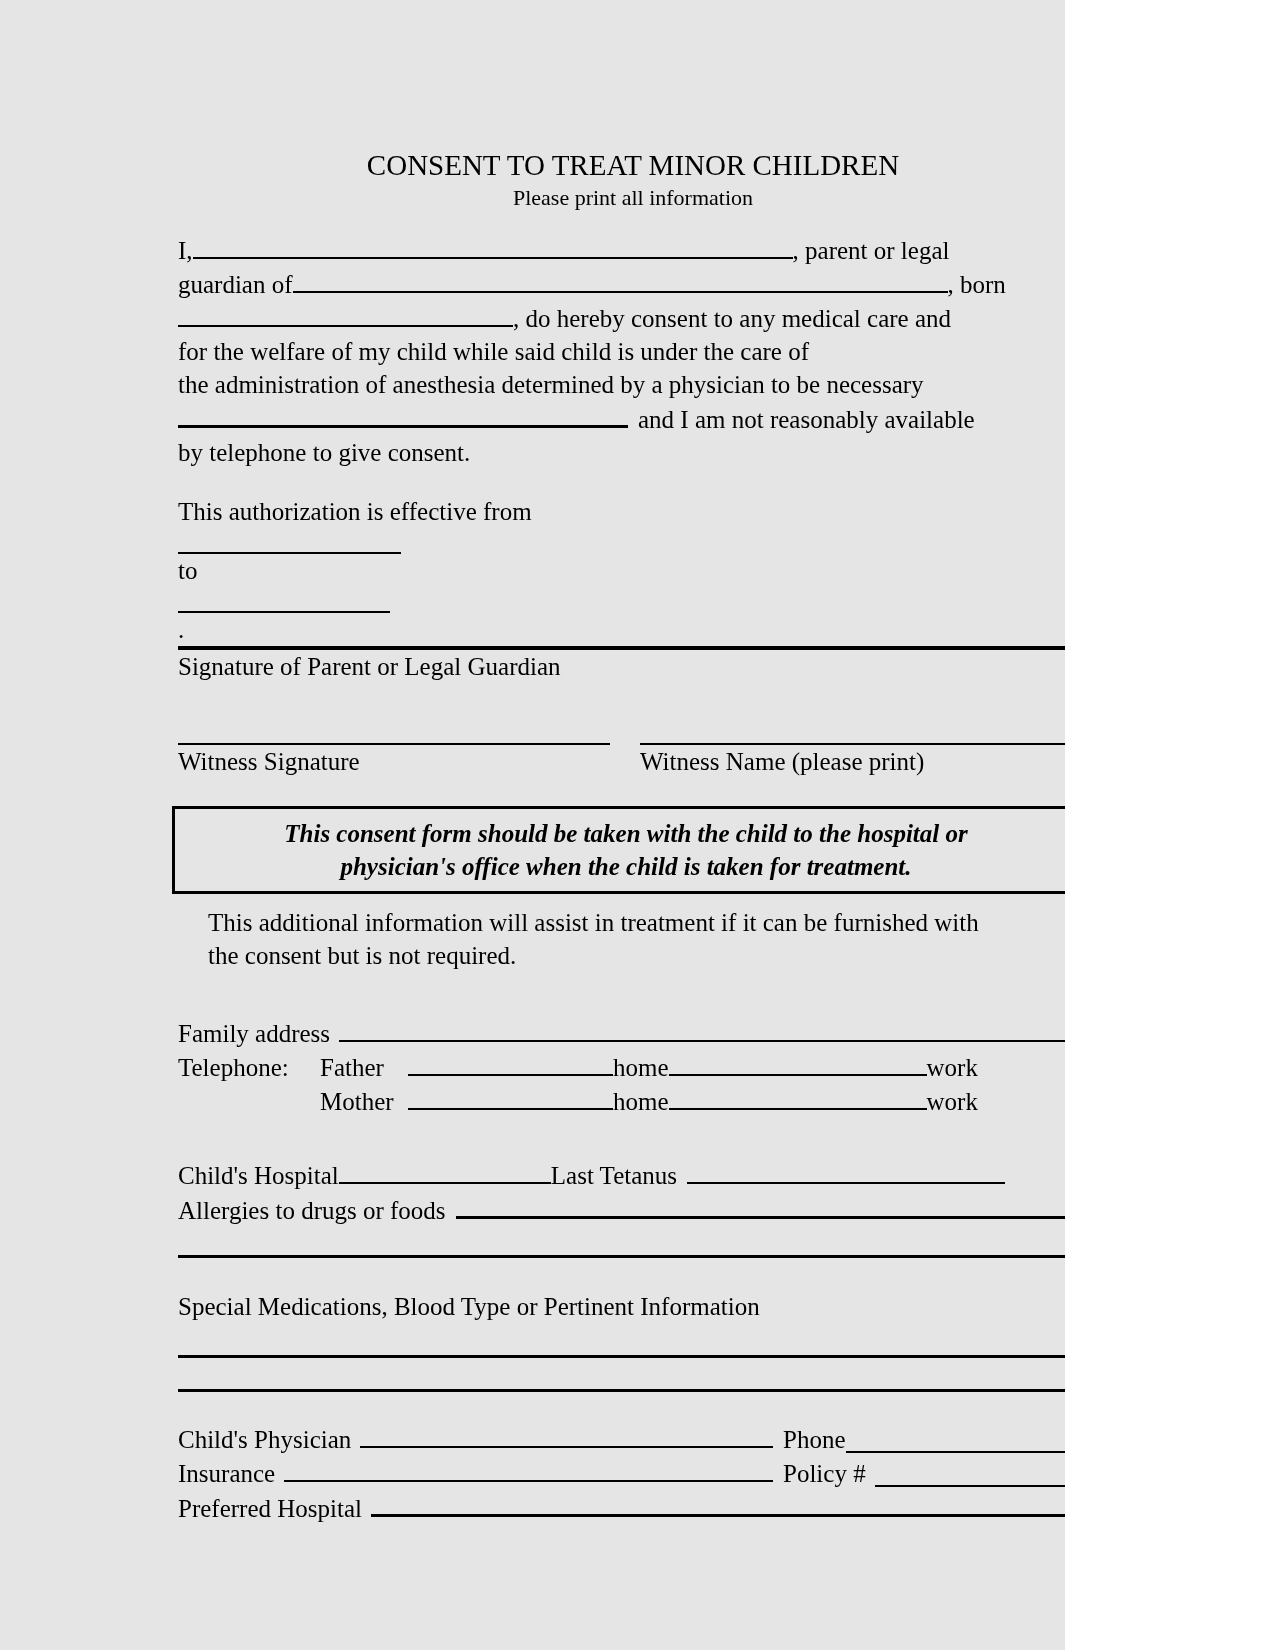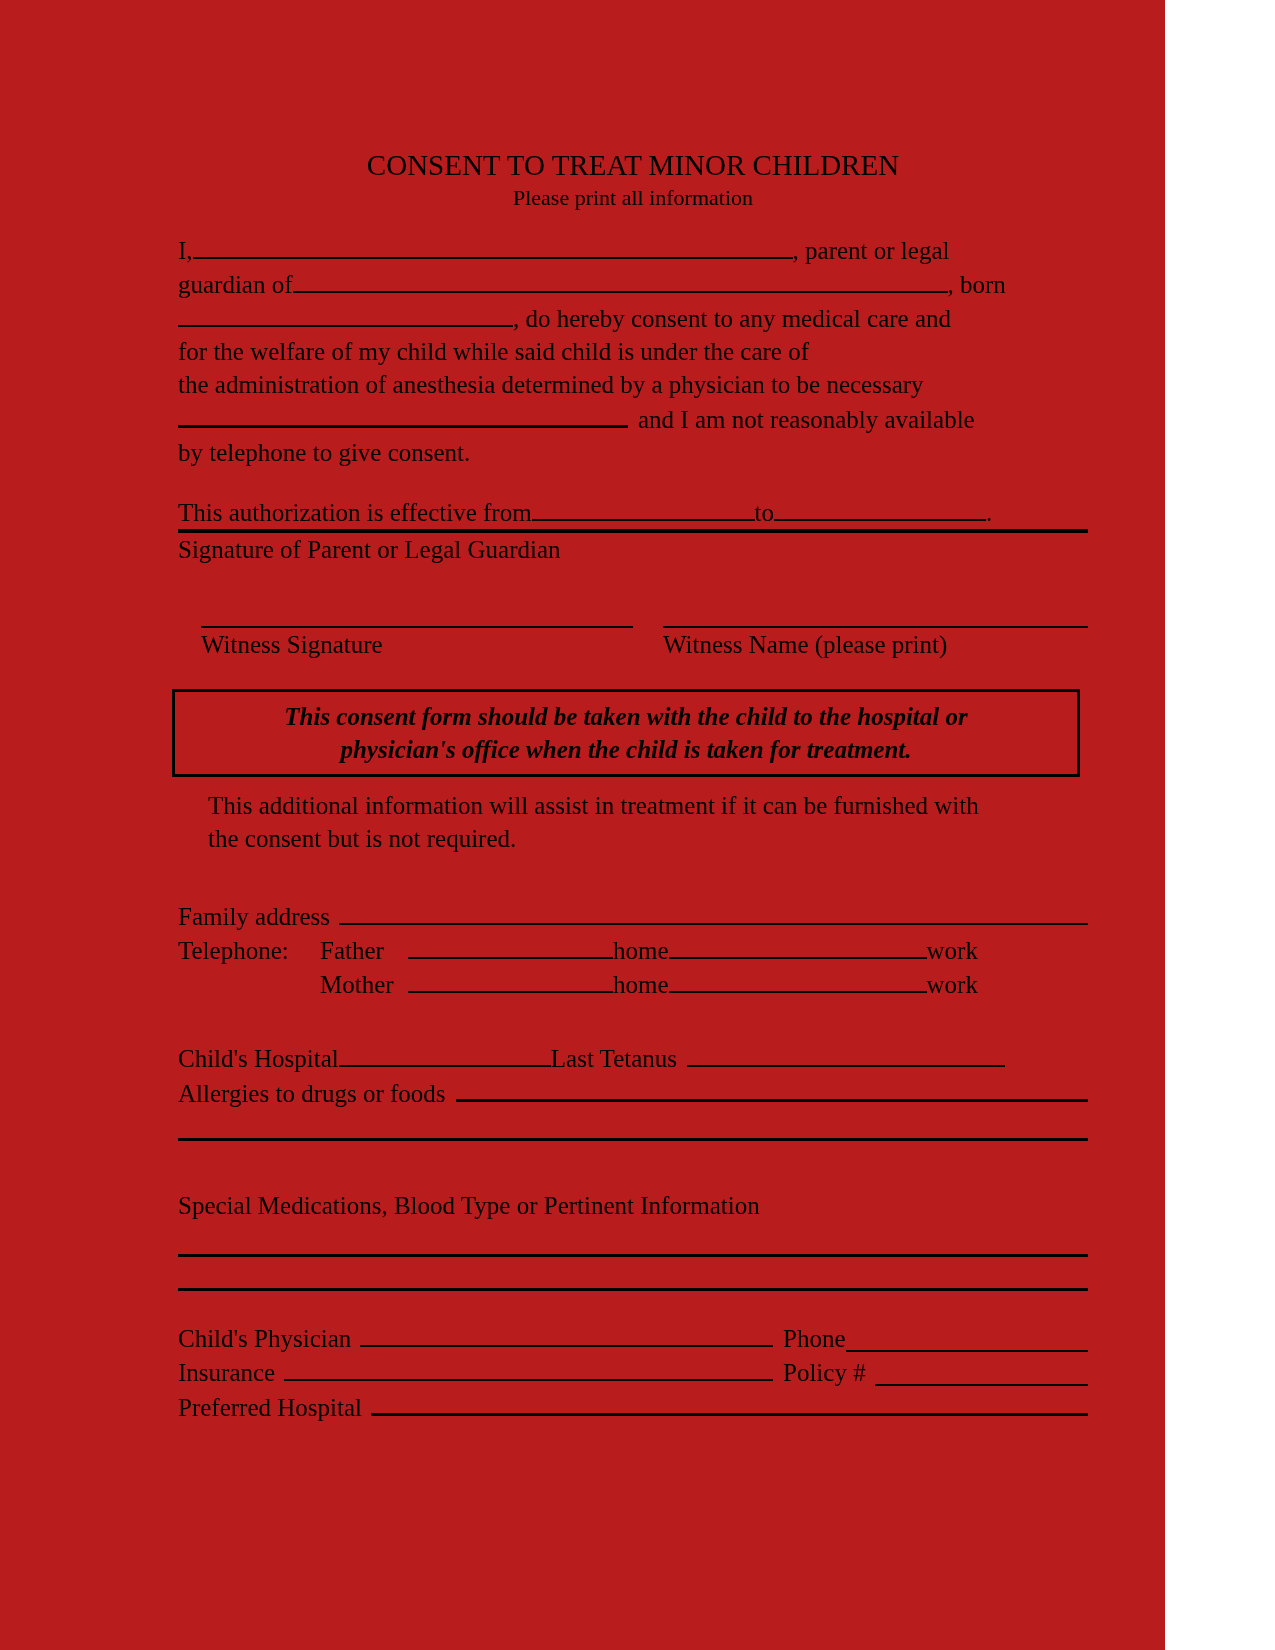--- a/index.html
+++ b/index.html
@@ -1,20 +1,20 @@
 <!DOCTYPE html>
 <html><head>
 <meta charset="utf-8">
 <style>
   html,body{margin:0;padding:0;background:#ffffff;}
   .page{
     position:relative;
-    width:1165px;
+    width:1065px;
     height:1650px;
-    background:#b91c1c;
+    background:#e5e5e5;
     font-family:"Liberation Serif","DejaVu Serif",serif;
     color:#000000;
     overflow:hidden;
   }
   .content{
     position:absolute;
     left:178px;
     top:0;
     width:910px;
   }
@@ -44,25 +44,25 @@
     border-bottom:2px solid #000;
     height:24px;
     flex:0 0 auto;
   }
   .blank.fill{flex:1 1 auto;}
   .blank.thick{border-bottom-width:3px;}
   .gap{margin-left:9px;}
   .gap2{margin-left:10px;}
 
   .para1{margin-top:20px;}
-  .auth-row{margin-top:26px;}
+  .auth-row{margin-top:26px;flex-direction:column;}
 
   .sig-block{}
   .sig-rule{border-top:4px solid #000;height:0;}
-  .witness-block{display:flex;margin-top:60px;margin-left:23px;}
+  .witness-block{display:flex;margin-top:60px;}
   .witness-col-left{width:432px;margin-right:30px;}
   .witness-col-right{flex:1;}
   .witness-rule{border-top:2px solid #000;height:0;}
 
   .notice-box{
     margin-top:28px;
     margin-left:-6px;
     width:908px;
     box-sizing:border-box;
     border:3px solid #000;
@@ -77,21 +77,21 @@
 
   .family-row{margin-top:44px;}
   .tel-label{width:142px;flex:0 0 auto;}
   .tel-name{width:88px;flex:0 0 auto;}
   .tel-blank1{width:205px;}
   .tel-blank2{width:258px;}
 
   .birthdate-row{margin-top:40px;}
   .divider{border-top:3px solid #000;height:0;}
   .div1{margin-top:28px;}
-  .special-label{margin-top:48px;}
+  .special-label{margin-top:32px;}
   .div2{margin-top:32px;}
   .div3{margin-top:31px;}
 
   .provider-row{display:flex;align-items:baseline;white-space:nowrap;line-height:33px;}
   .prov-row1{margin-top:30px;}
   .prov-left{width:595px;display:flex;align-items:baseline;flex:0 0 auto;}
   .prov-right{flex:1;display:flex;align-items:center;margin-left:10px;}
 </style>
 </head>
 <body>

